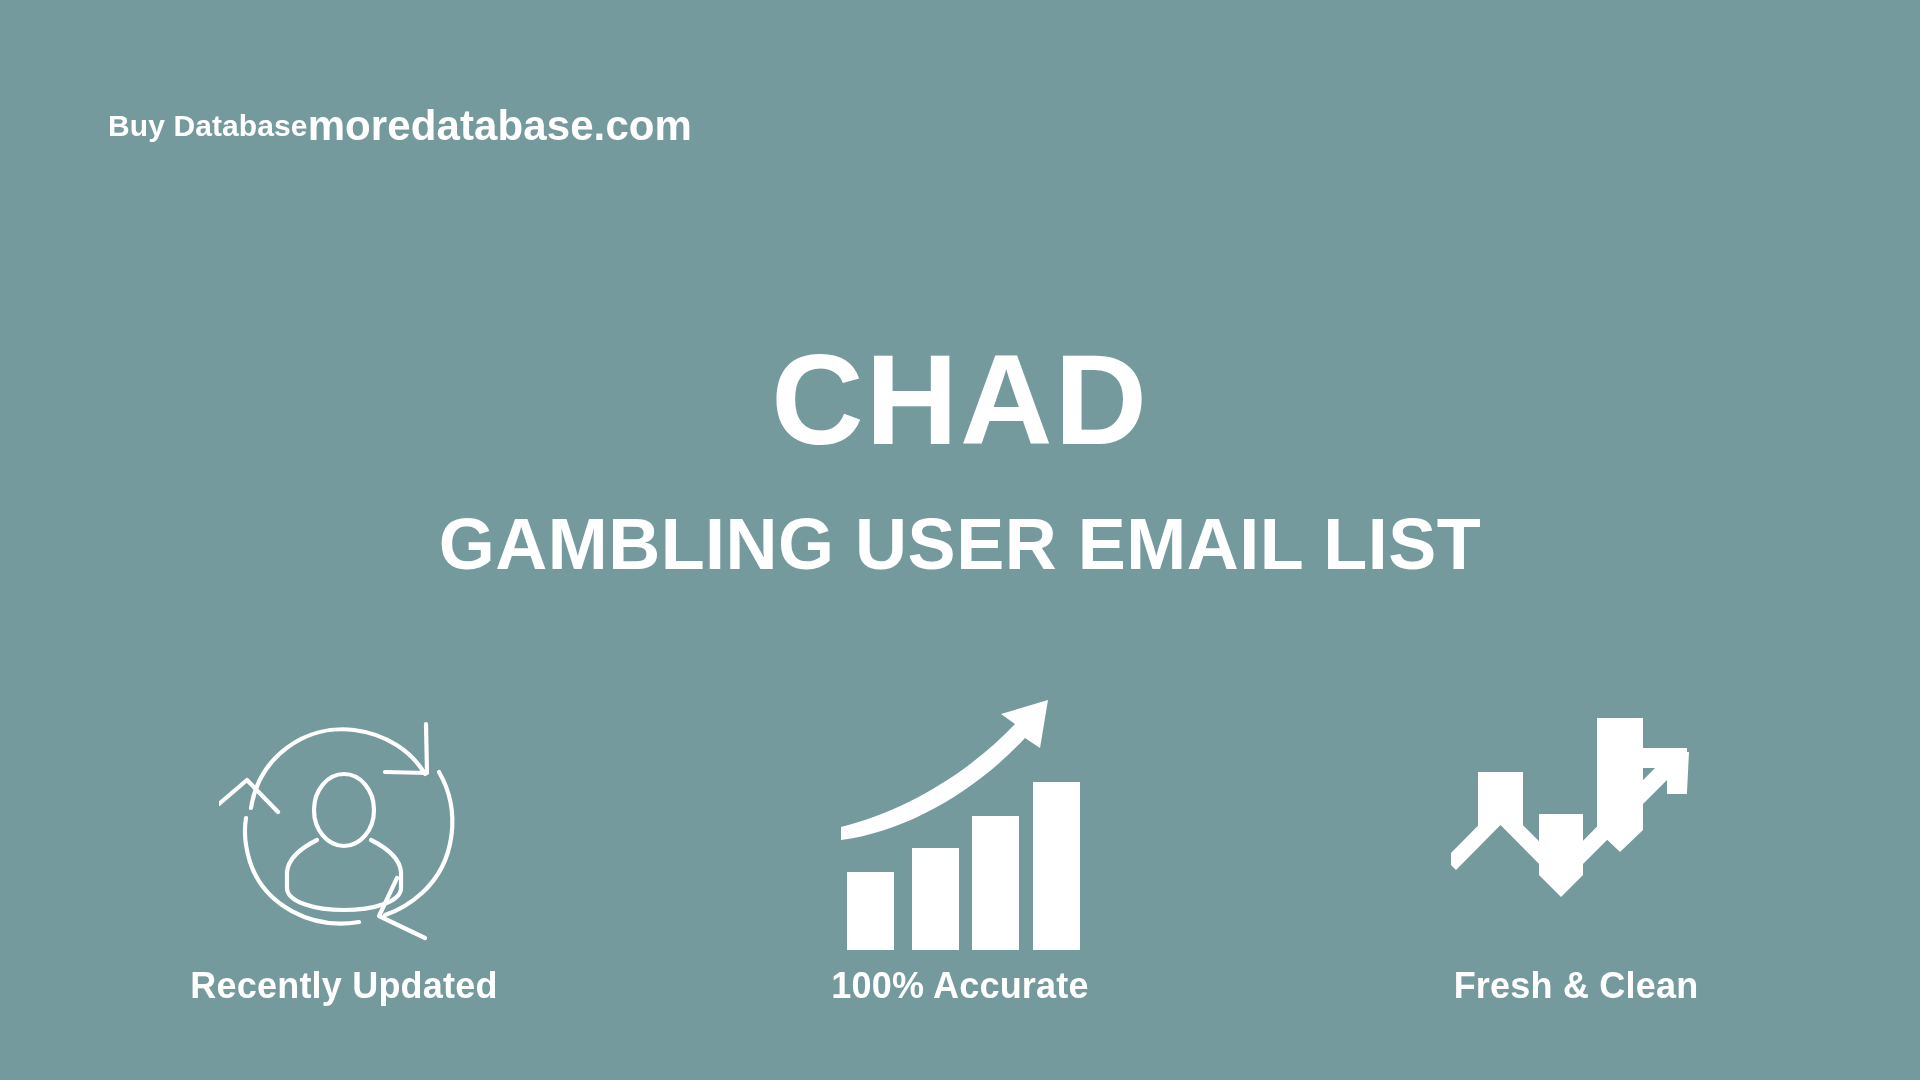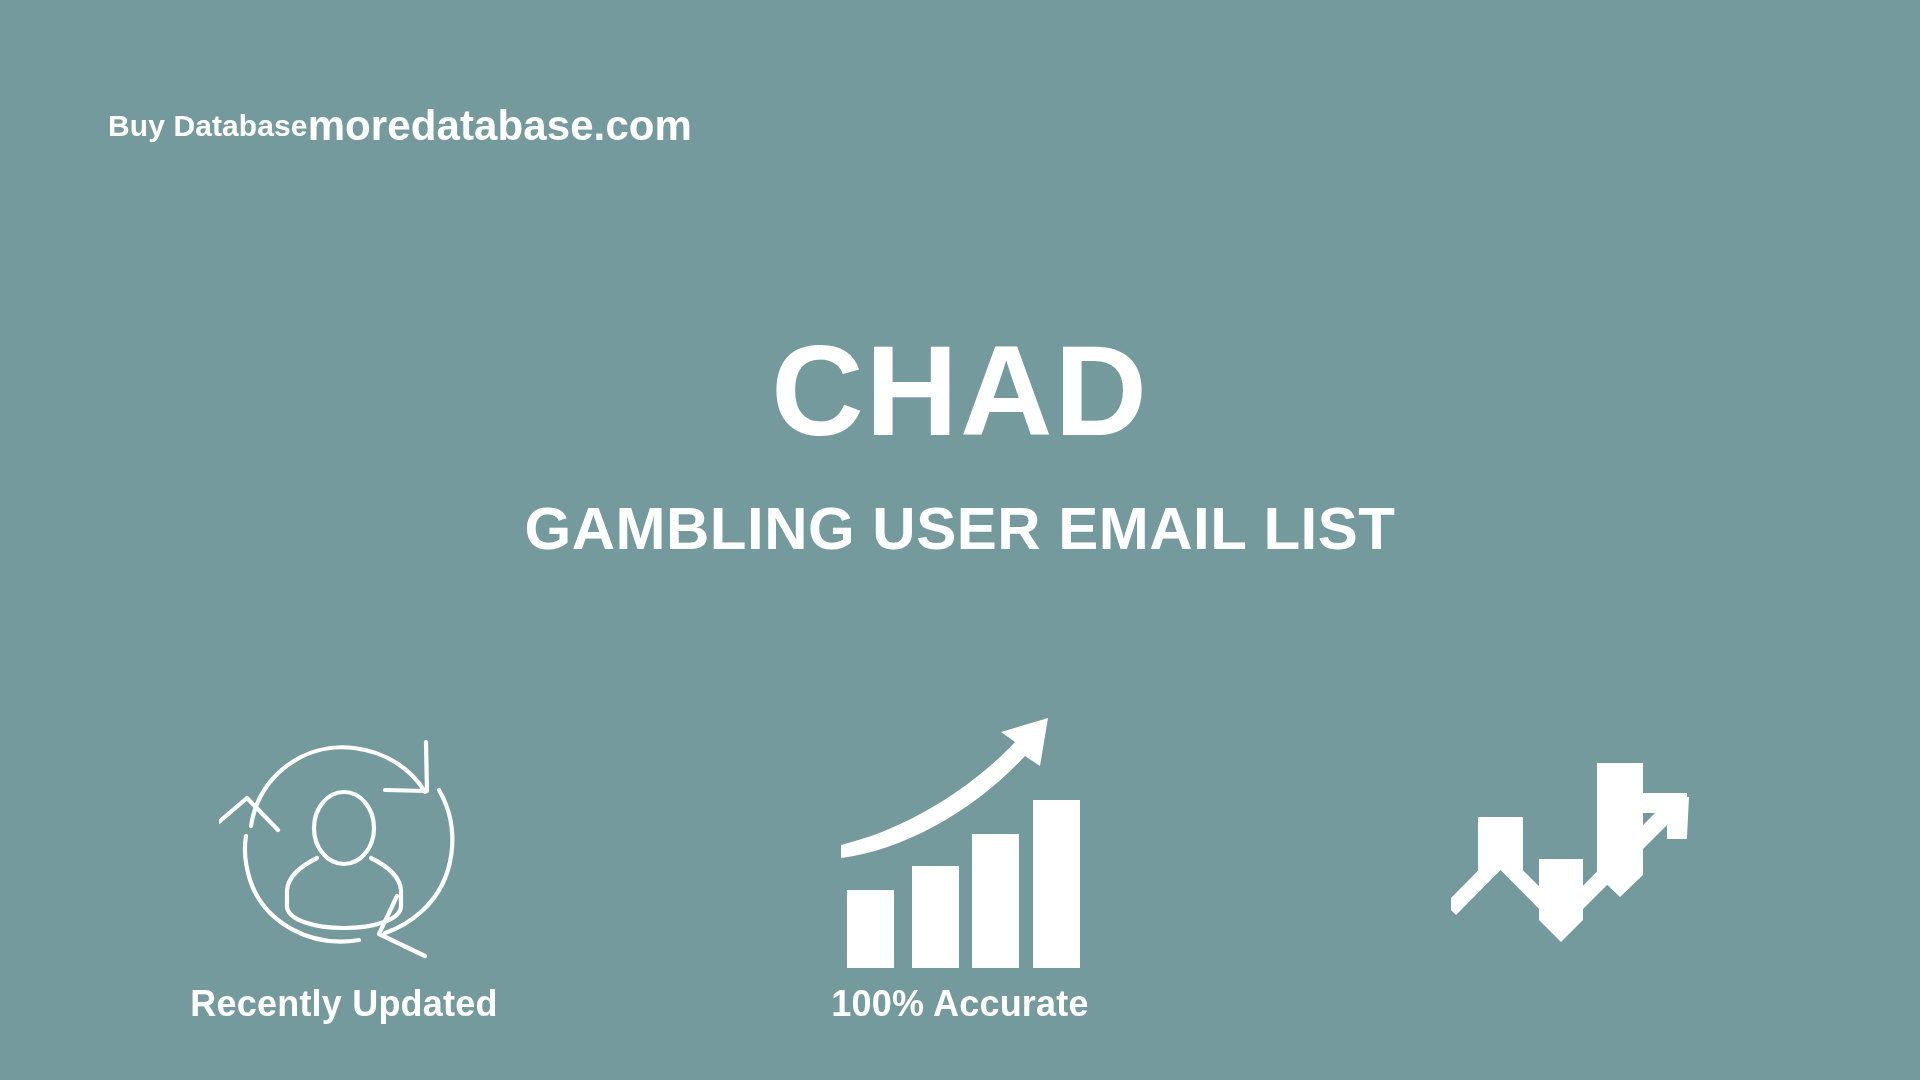--- a/index.html
+++ b/index.html
@@ -53,43 +53,43 @@
     top: 320px;
     left: 0;
     width: 1920px;
     text-align: center;
   }
   .hero-title {
     font-size: 128px;
     font-weight: 700;
     letter-spacing: 2px;
     line-height: 1.0;
-    margin: 7px;
+    margin: 16px;
     color: #ffffff;
     white-space: nowrap;
   }
   .hero-subtitle {
     margin: 44px 0 0 0;
-    font-size: 60px;
+    font-size: 72px;
     font-weight: 700;
     letter-spacing: 0.5px;
     line-height: 1.0;
     color: #ffffff;
     white-space: nowrap;
   }
 
   
   .features {
     position: absolute;
     top: 690px;
     left: 0;
     width: 1920px;
     height: 350px;
     display: flex;
-    align-items: center;
+    align-items: flex-start;
     justify-content: space-around;
     padding: 0 36px;
     box-sizing: border-box;
   }
   .feature {
     width: 460px;
     display: flex;
     flex-direction: column;
     align-items: center;
   }
@@ -176,16 +176,17 @@
 
             <path d="M27 72 L72 72 L72 138 L49.5 116 L27 138 Z"></path>
             <path d="M88 114 L132 114 L132 175 L110 197 L88 175 Z"></path>
             <path d="M146 18 L192 18 L192 130 L169 152 L146 130 Z"></path>
 
             <path d="M5 170 L49.5 125 L110 186 L216 80 L216 94 L236 94 L236 48 L190 48 L190 68 L204 68 L110 163 L49.5 103 L-6 159 Z"></path>
             <path d="M200 52 L238 52 L236 92 L226 92 L228 68 L204 68 Z"></path>
           </g>
         </svg>
       </div>
+      <div class="feature-label">Fresh &amp; Clean</div>
     </div>
 
   </div>
 </div>
 
 </body></html>

